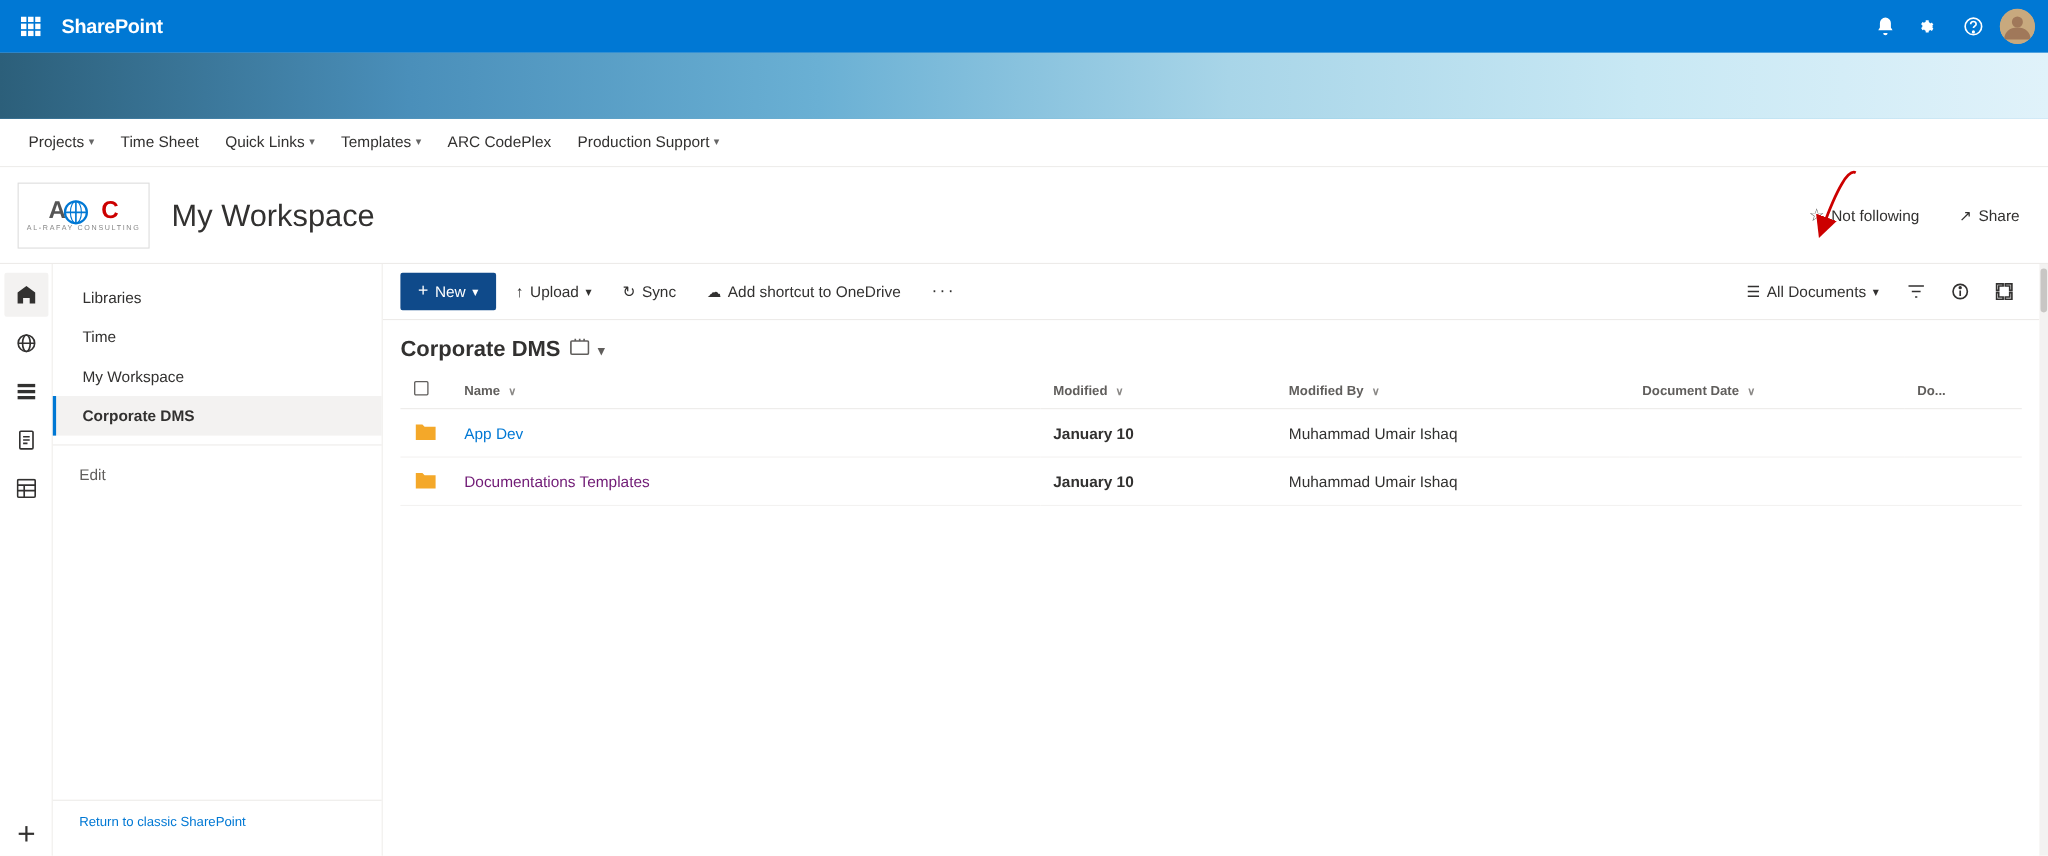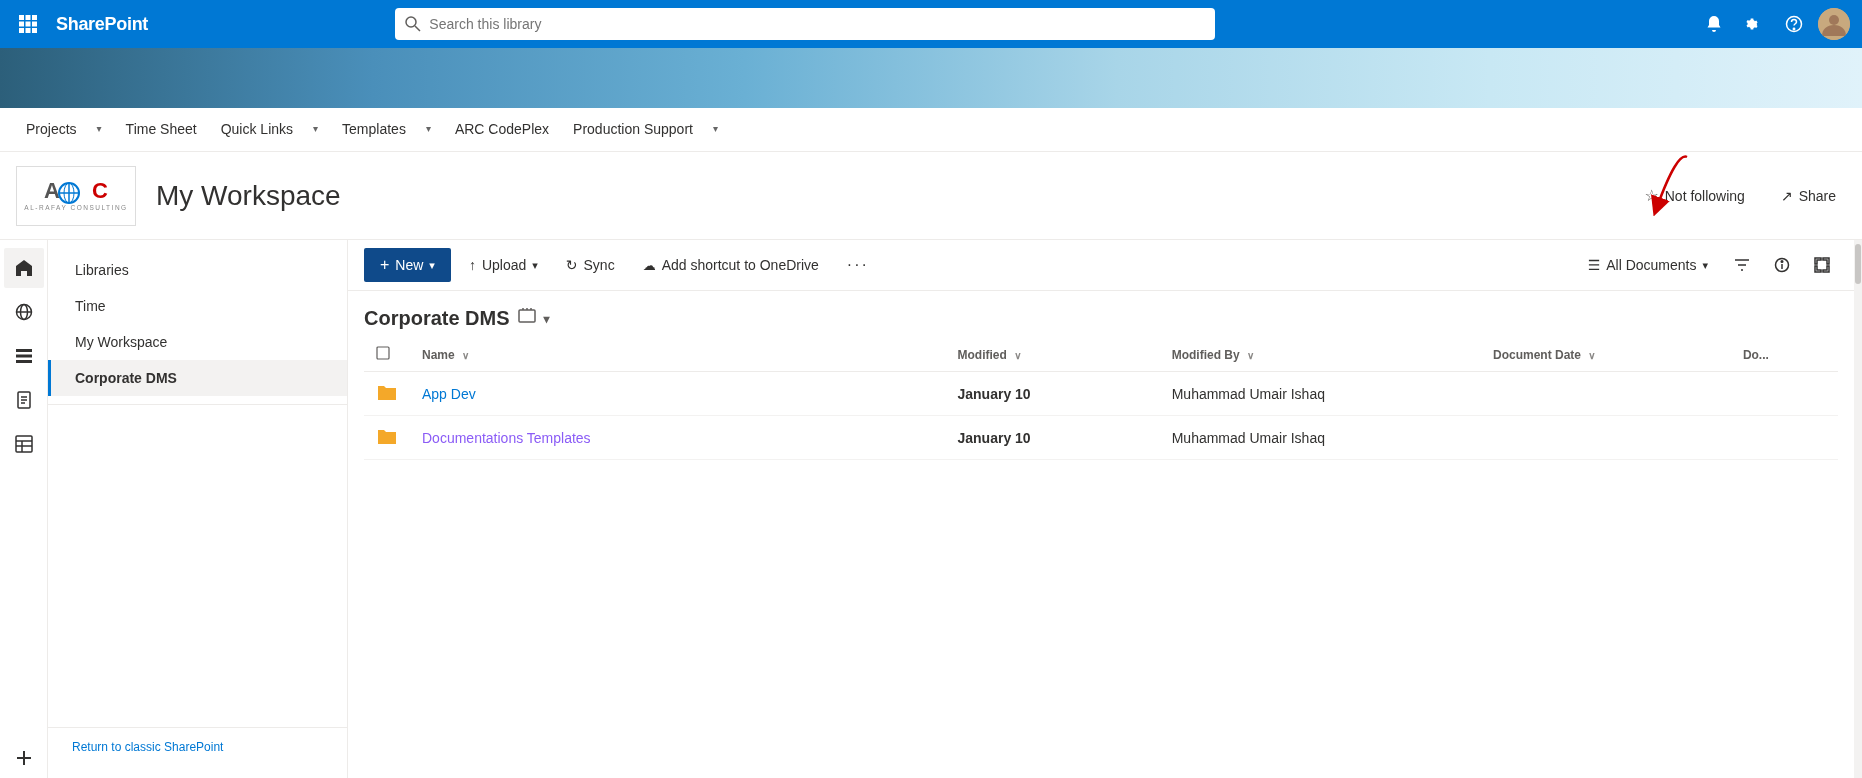--- a/index.html
+++ b/index.html
@@ -70,21 +70,21 @@
     .sub-nav {
       display: flex;
       align-items: center;
       height: 44px;
       background: white;
       border-bottom: 1px solid #edebe9;
       padding: 0 16px;
       gap: 4px;
     }
     .sub-nav-item {
-      display: flex; align-items: center; gap: 20px;
+      display: flex; align-items: center; gap: 4px;
       padding: 0 10px; height: 44px;
       font-size: 14px; cursor: pointer; color: #323130;
       border-bottom: 2px solid transparent;
       white-space: nowrap;
     }
     .sub-nav-chevron { font-size: 10px; color: #666; }
 
     
     .site-header {
       display: flex;
@@ -287,27 +287,20 @@
         <rect x="13" y="0" width="5" height="5"></rect>
       <rect x="0" y="6.5" width="5" height="5"></rect>
         <rect x="6.5" y="6.5" width="5" height="5"></rect>
         <rect x="13" y="6.5" width="5" height="5"></rect>
       <rect x="0" y="13" width="5" height="5"></rect>
         <rect x="6.5" y="13" width="5" height="5"></rect>
         <rect x="13" y="13" width="5" height="5"></rect>
     </svg>
   </div>
   <span class="top-bar-brand">SharePoint</span>
-  <div class="top-bar-search">
-    <svg width="16" height="16" viewBox="0 0 16 16" fill="#605e5c">
-      <circle cx="6" cy="6" r="5" stroke="#605e5c" stroke-width="1.5" fill="none"></circle>
-      <line x1="10" y1="10" x2="15" y2="15" stroke="#605e5c" stroke-width="1.5"></line>
-    </svg>
-    <input type="text" placeholder="Search this library" style="">
-  </div>
   <div class="top-bar-icons">
     <div class="top-bar-icon">
       <svg width="18" height="18" viewBox="0 0 18 18" fill="white">
         <path d="M9 1a5 5 0 0 1 5 5v4l1.5 2.5H2.5L4 10V6a5 5 0 0 1 5-5zm0 16a2 2 0 0 0 2-2H7a2 2 0 0 0 2 2z"></path>
       </svg>
     </div>
     <div class="top-bar-icon">
       <svg width="18" height="18" viewBox="0 0 18 18" fill="white">
         <path d="M9 6a3 3 0 1 0 0 6 3 3 0 0 0 0-6zM1.5 10.5l1.2 2.1 1.4-.8A5.5 5.5 0 0 0 5.5 13l.2 1.5h2.6l.2-1.5a5.5 5.5 0 0 0 1.4-.7l1.4.8 1.3-2.1-1.2-.9a5.5 5.5 0 0 0 0-1.6l1.2-.9-1.3-2.1-1.4.8A5.5 5.5 0 0 0 8.5 5l-.2-1.5H5.7L5.5 5a5.5 5.5 0 0 0-1.4.7L2.7 4.9 1.4 7l1.2.9a5.5 5.5 0 0 0 0 1.6z"></path>
       </svg>
@@ -451,20 +444,23 @@
     <div class="sidebar-item">
       <span>Time</span>
     </div>
     <div class="sidebar-item">
       <span>My Workspace</span>
     </div>
     <div class="sidebar-item active">
       <span>Corporate DMS</span>
     </div>
     <div class="sidebar-divider"></div>
+    <div class="sidebar-edit">
+      <span>Edit</span>
+    </div>
     <div class="sidebar-bottom">
       <div class="sidebar-bottom-link">
         <span>Return to classic SharePoint</span>
       </div>
     </div>
   </div>
 
   <div class="content-area">
 
     <div class="doc-toolbar">
@@ -567,21 +563,21 @@
       <td class="col-modby">Muhammad Umair Ishaq</td>
       <td class="col-docdate"></td>
       <td class="col-extra"></td>
     </tr>
             <tr>
       <td class="col-icon">
         <span style=""><svg width="22" height="20" viewBox="0 0 22 20">
                     <path d="M2 4h6l2 2h10v12H2V4z" fill="#f4a829"></path>
                   </svg></span>
       </td>
-      <td class="col-name" style="color:#8b5cf6;cursor:pointer;">Documentations Templates</td>
+      <td class="col-name" style="color:#701a75;cursor:pointer;">Documentations Templates</td>
       <td class="col-modified">January 10</td>
       <td class="col-modby">Muhammad Umair Ishaq</td>
       <td class="col-docdate"></td>
       <td class="col-extra"></td>
     </tr>
           </tbody>
       </table>
     </div>
   </div>
 

